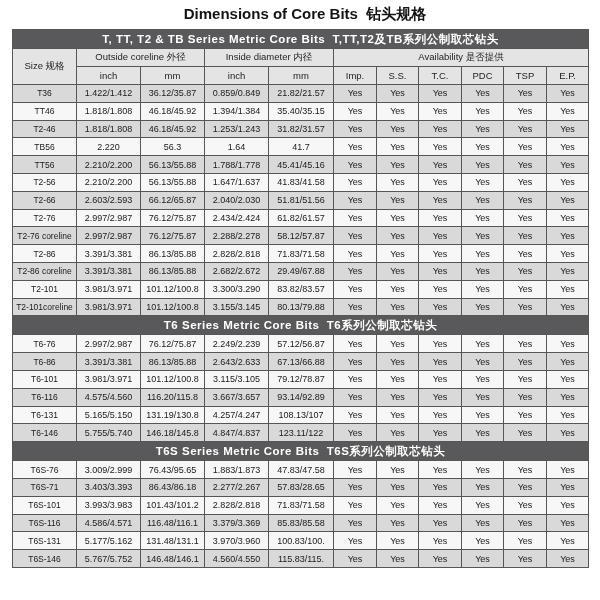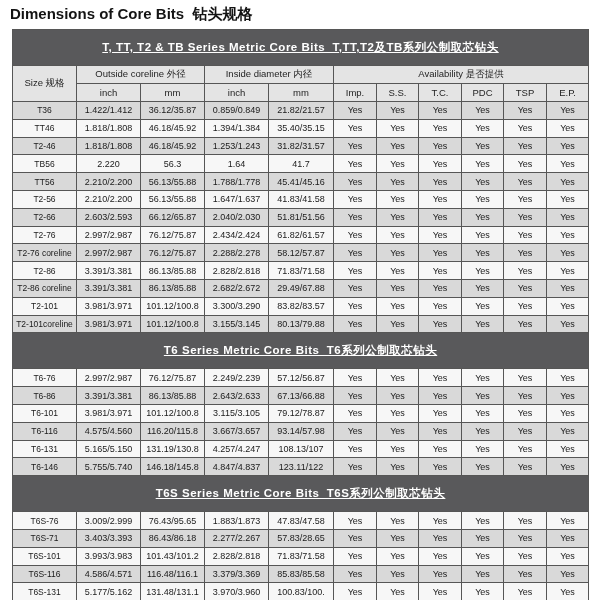--- a/index.html
+++ b/index.html
@@ -7,33 +7,33 @@
     --headcell:#e4e4e4; --border:#565656;
   }
   *{box-sizing:border-box;}
   html,body{margin:0;padding:0;}
   body{
     width:600px;height:600px;background:#ffffff;overflow:hidden;
     font-family:"Liberation Sans", sans-serif;
   }
   .page-title{
     font-size:15px;font-weight:bold;color:#141414;
-    margin:5px 0 5px 10px;white-space:pre;
+    margin:5px 0 5px 10px;white-space:pre;text-align:center;
   }
   table{
     border-collapse:collapse;table-layout:fixed;width:576px;margin-left:12px;
   }
   td,th{
     border:1px solid var(--border);
     text-align:center;vertical-align:middle;padding:0;overflow:hidden;
     white-space:nowrap;
   }
   tr.bar td{
     background:var(--bar-bg);color:var(--bar-text);
-    font-weight:bold;font-size:11.5px;height:36px;letter-spacing:.5px;white-space:pre;text-decoration:underline;
+    font-weight:bold;font-size:11.5px;height:19px;letter-spacing:.5px;white-space:pre;
   }
   tbody.head th{
     background:var(--headcell);font-weight:normal;font-size:9.5px;height:18px;color:#1e1e1e;
   }
   tbody.rows td{
     font-size:9px;height:17.8px;color:#1a1a1a;
   }
   tbody.rows td.size-col{font-size:8.5px;margin-left:47px;}
   tr.shade td{background:var(--shade);}
   tr.plain td{background:var(--plain);}
@@ -301,21 +301,21 @@
         <td>Yes</td>
         <td>Yes</td>
         <td>Yes</td>
         <td>Yes</td>
       </tr>
       <tr class="shade">
         <td class="size-col">T6-116</td>
         <td>4.575/4.560</td>
         <td>116.20/115.8</td>
         <td>3.667/3.657</td>
-        <td>93.14/57.98</td>
+        <td>93.14/92.89</td>
         <td>Yes</td>
         <td>Yes</td>
         <td>Yes</td>
         <td>Yes</td>
         <td>Yes</td>
         <td>Yes</td>
       </tr>
       <tr class="plain">
         <td class="size-col">T6-131</td>
         <td>5.165/5.150</td>

